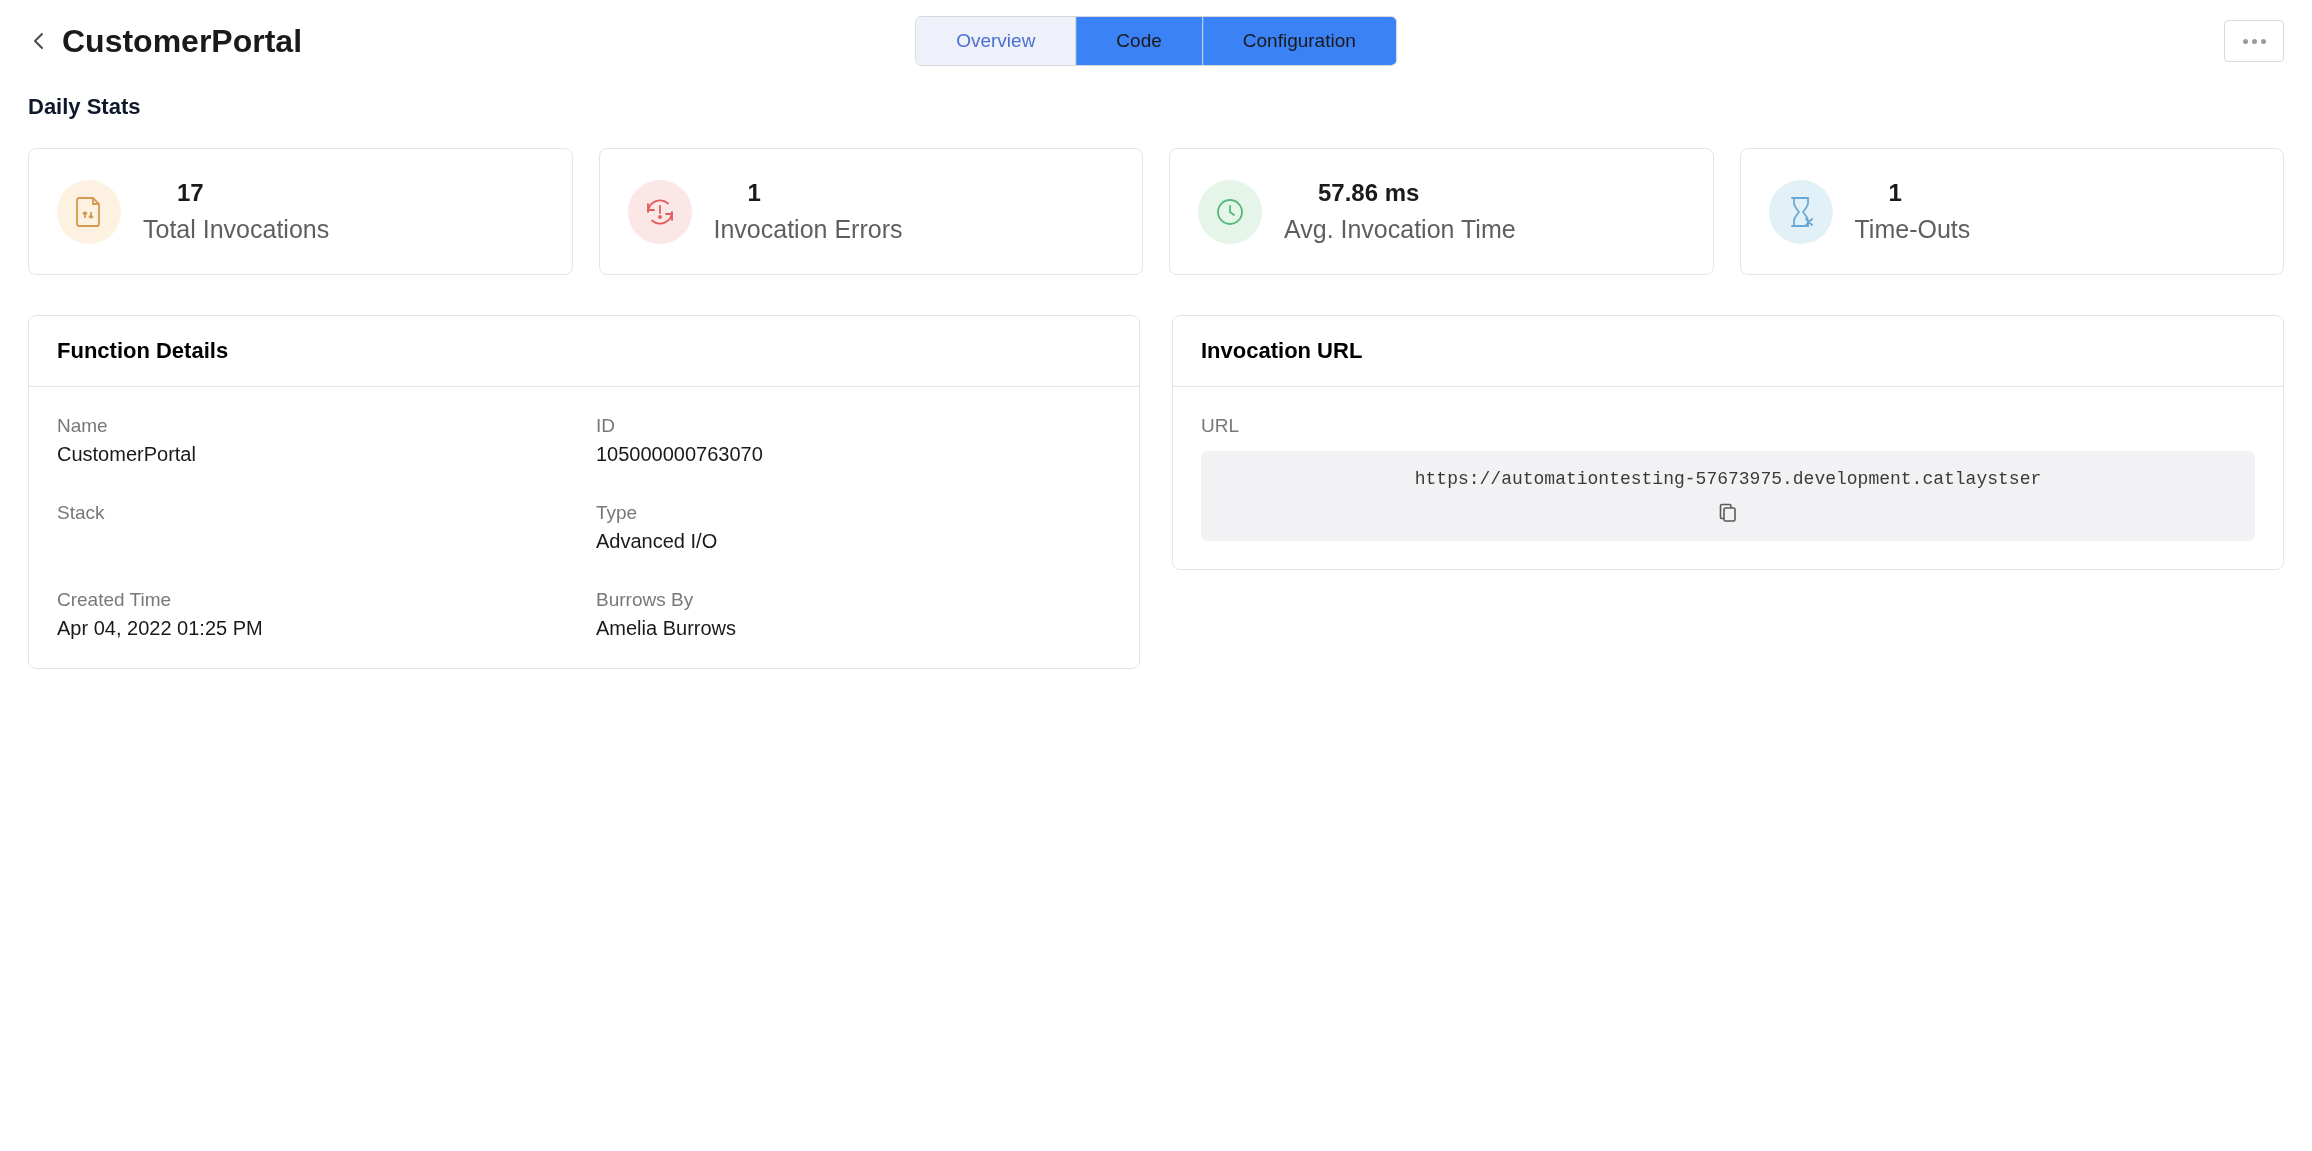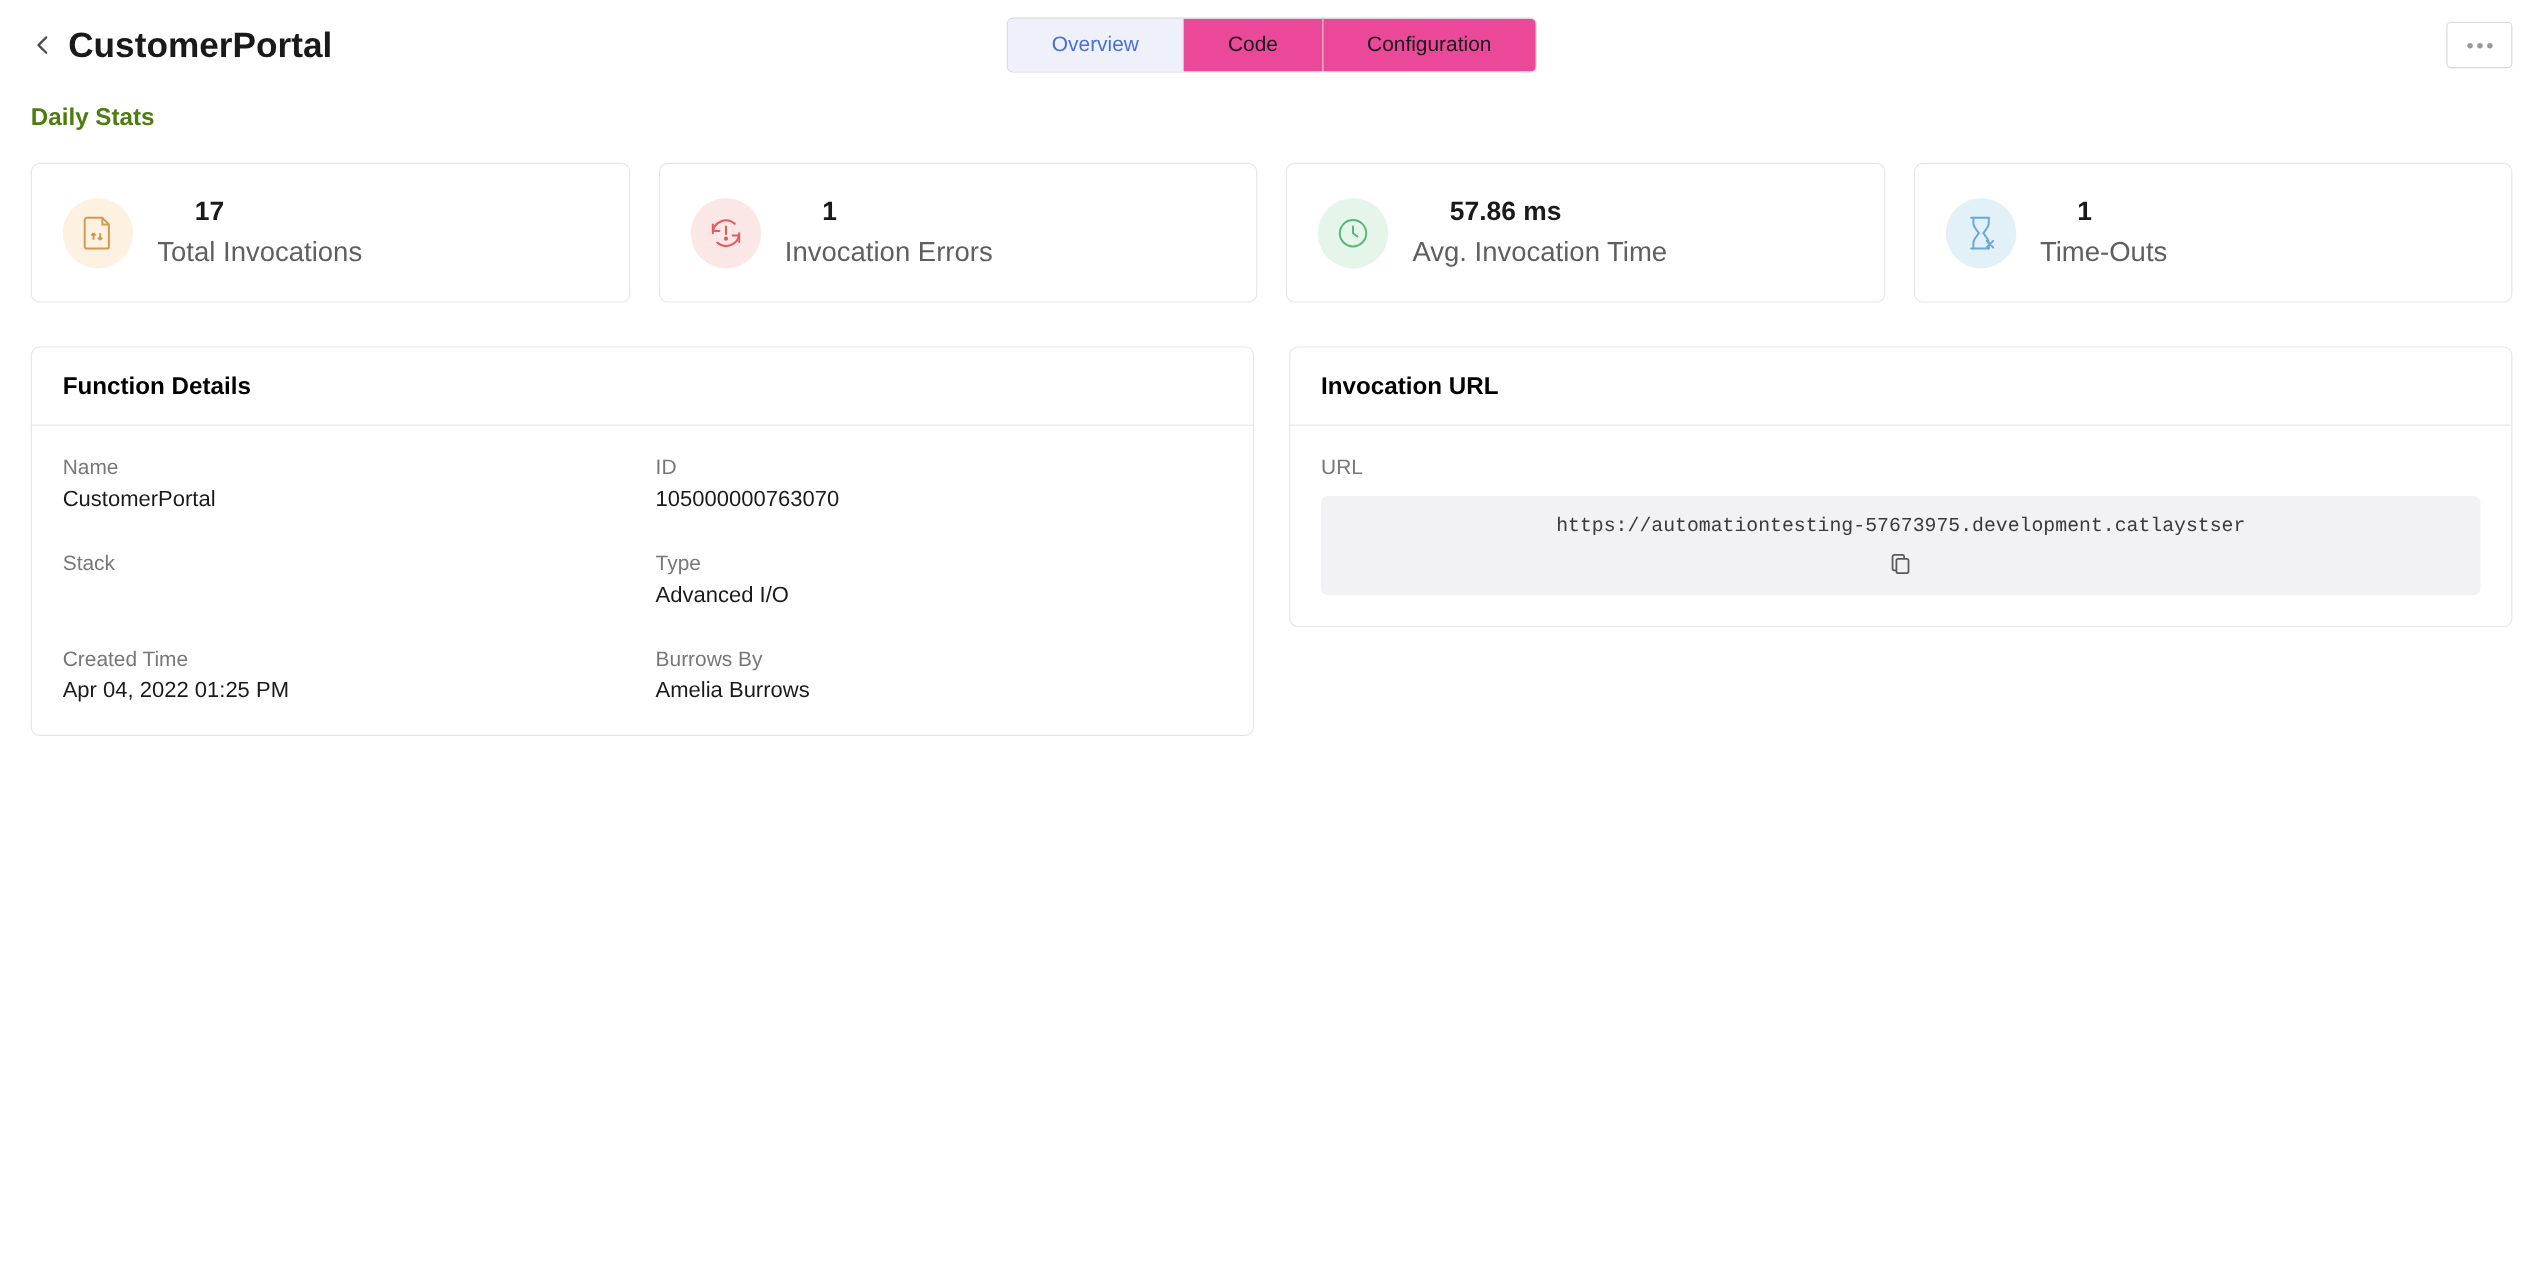--- a/index.html
+++ b/index.html
@@ -46,21 +46,21 @@
       display: flex;
       border: 1px solid #d8d8da;
       border-radius: 6px;
       overflow: hidden;
     }
     
     .tab {
       padding: 13px 40px;
       font-size: 19px;
       cursor: pointer;
-      background: #ec4899;
+      background: #3b82f6;
       border-right: 1px solid #d8d8da;
       color: #1a1a1a;
     }
     
     .tab:last-child {
       border-right: none;
     }
     
     .tab.active {
       background: #eef1f9;
@@ -84,21 +84,21 @@
     .more-btn span {
       width: 5px;
       height: 5px;
       background: #9a9a9a;
       border-radius: 50%;
     }
     
     .section-title {
       font-size: 22px;
       font-weight: 700;
-      color: #4d7c0f;
+      color: #0f172a;
       margin-bottom: 28px;
     }
     
     .stats-row {
       display: grid;
       grid-template-columns: repeat(4, 1fr);
       gap: 26px;
       margin-bottom: 40px;
     }
     

